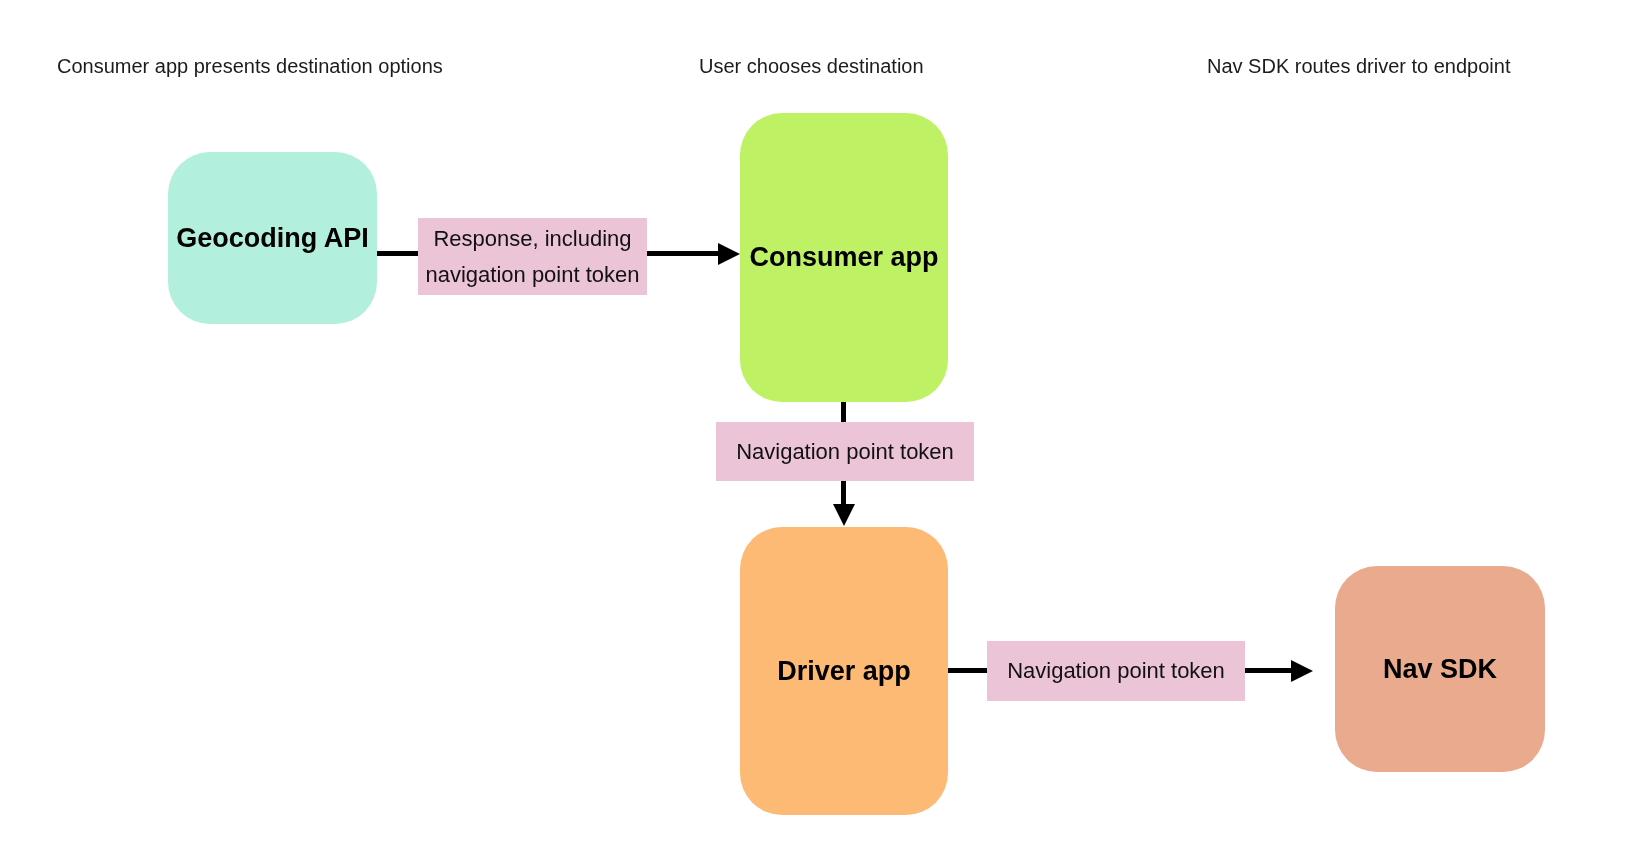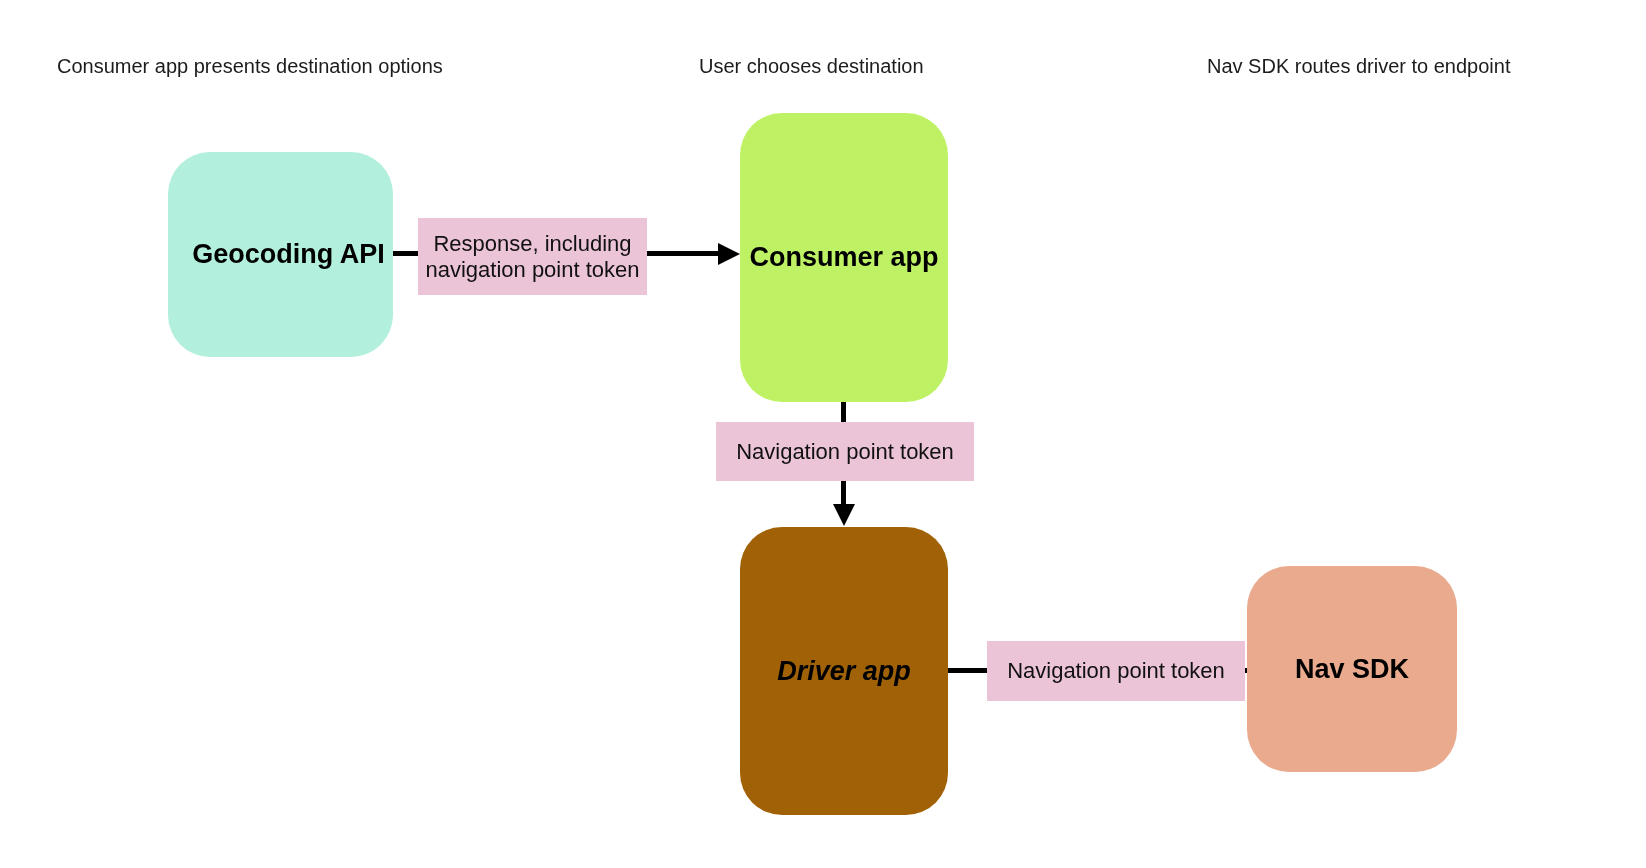--- a/index.html
+++ b/index.html
@@ -59,21 +59,21 @@
     border-right: 11px solid transparent;
     border-top: 22px solid #000000;
   }
   .edge-label {
     position: absolute;
     display: flex;
     align-items: center;
     justify-content: center;
     text-align: center;
     font-size: 22px;
-    line-height: 26px;
+    line-height: 36px;
     font-weight: 400;
     color: #111111;
     z-index: 2;
   }
 </style>
 </head>
 <body>
 
 <div class="canvas">
 
@@ -86,29 +86,29 @@
   <div class="edge-label" style="left: 418px; top: 218px; width: 229px; height: 77px; background: rgb(236, 196, 216);">Response, including navigation point token</div>
 
   <div class="edge-line" style="left: 841px; top: 402px; width: 5px; height: 106px; background: rgb(0, 0, 0);"></div>
   <div class="arrowhead down" style="left: 833px; top: 504px; border-top-color: rgb(0, 0, 0);"></div>
   <div class="edge-label" style="left: 716px; top: 422px; width: 258px; height: 59px; background: rgb(236, 196, 216);">Navigation point token</div>
 
   <div class="edge-line" style="left: 948px; top: 668px; width: 347px; height: 5px; background: rgb(0, 0, 0);"></div>
   <div class="arrowhead right" style="left: 1291px; top: 660px; border-left-color: rgb(0, 0, 0);"></div>
   <div class="edge-label" style="left: 987px; top: 641px; width: 258px; height: 60px; background: rgb(236, 196, 216);">Navigation point token</div>
 
-  <div class="node" style="left: 168px; top: 152px; width: 209px; height: 205px; background: rgb(178, 239, 220); padding-left: 16px;">
+  <div class="node" style="left: 168px; top: 152px; width: 209px; height: 172px; background: rgb(178, 239, 220);">
     <span class="node-label">Geocoding API</span>
   </div>
 
   <div class="node" style="left: 740px; top: 113px; width: 208px; height: 289px; background: #bef264;">
     <span class="node-label">Consumer app</span>
   </div>
 
-  <div class="node" style="left: 740px; top: 527px; width: 208px; height: 288px; background: #a16207; font-style: italic;">
+  <div class="node" style="left: 740px; top: 527px; width: 208px; height: 288px; background: #fdba74;">
     <span class="node-label">Driver app</span>
   </div>
 
-  <div class="node" style="left: 1247px; top: 566px; width: 210px; height: 206px; background: rgb(233, 170, 142);">
+  <div class="node" style="left: 1335px; top: 566px; width: 210px; height: 206px; background: rgb(233, 170, 142);">
     <span class="node-label">Nav SDK</span>
   </div>
 
 </div>
 
 </body></html>

